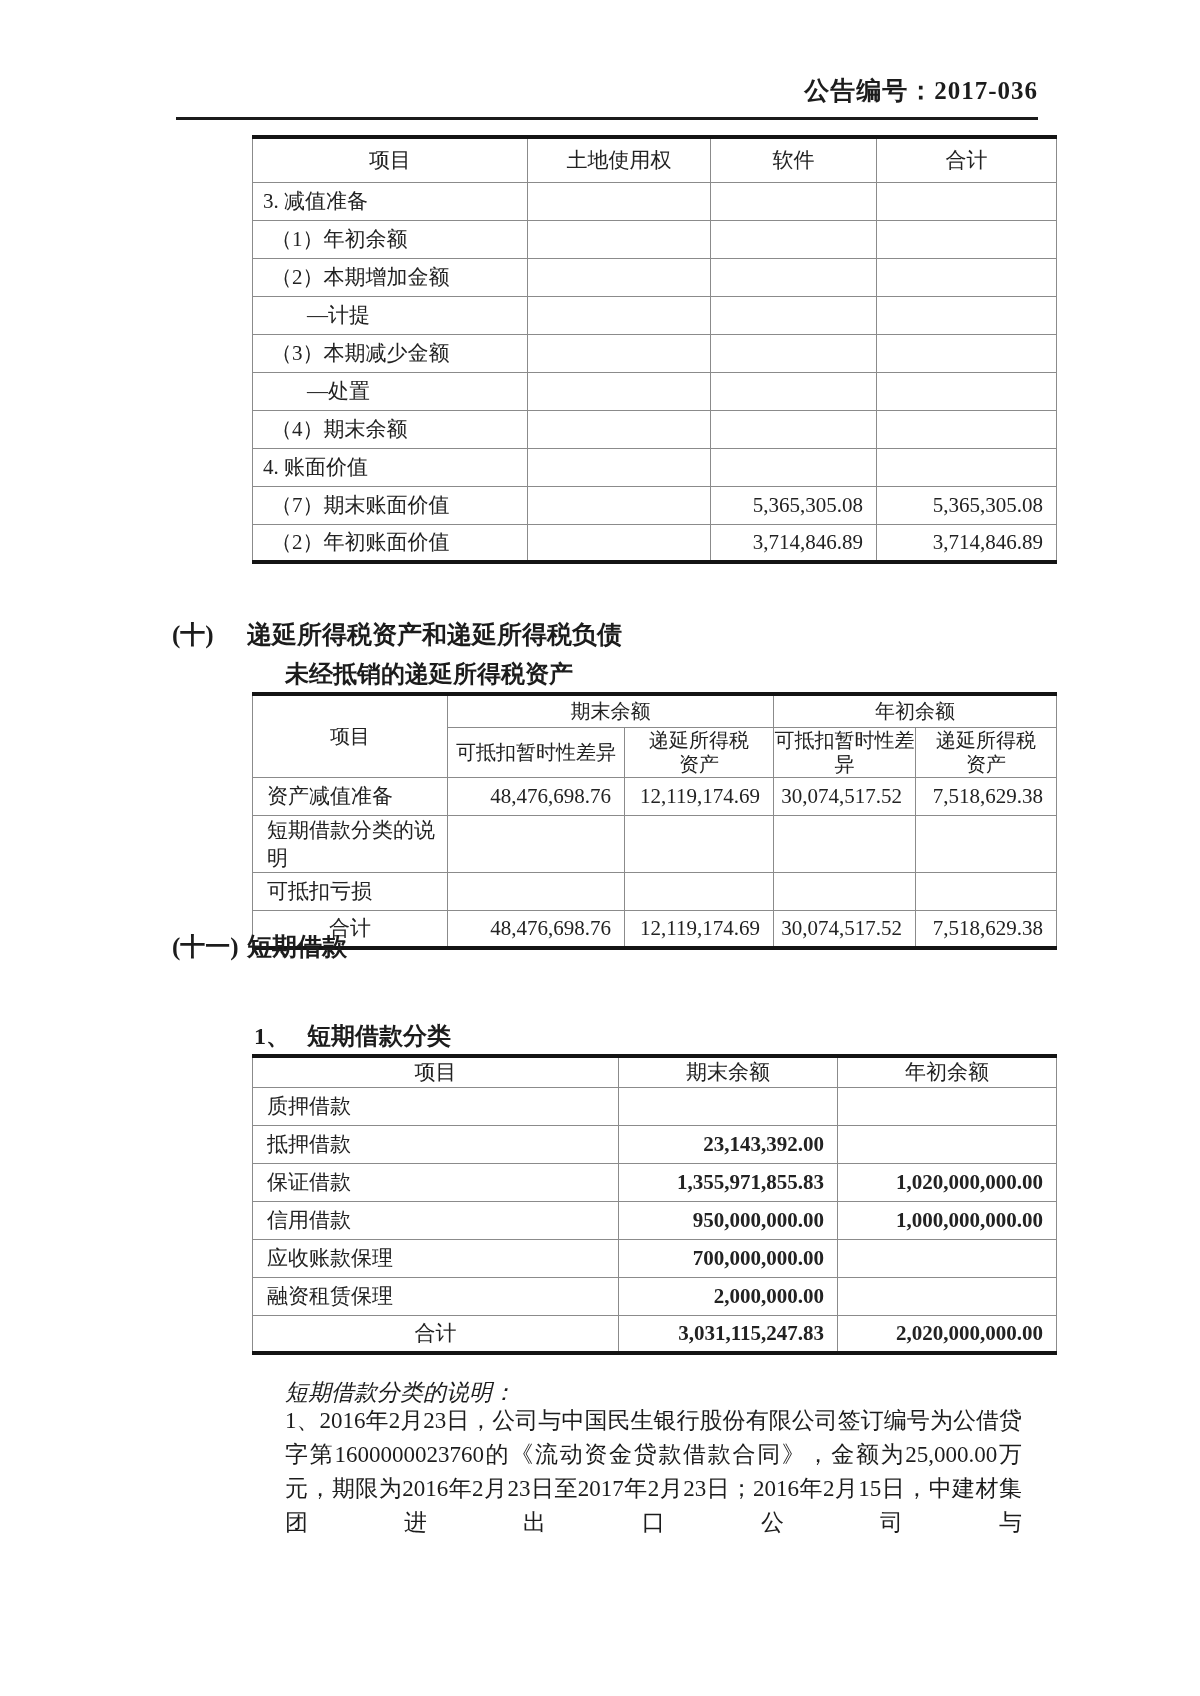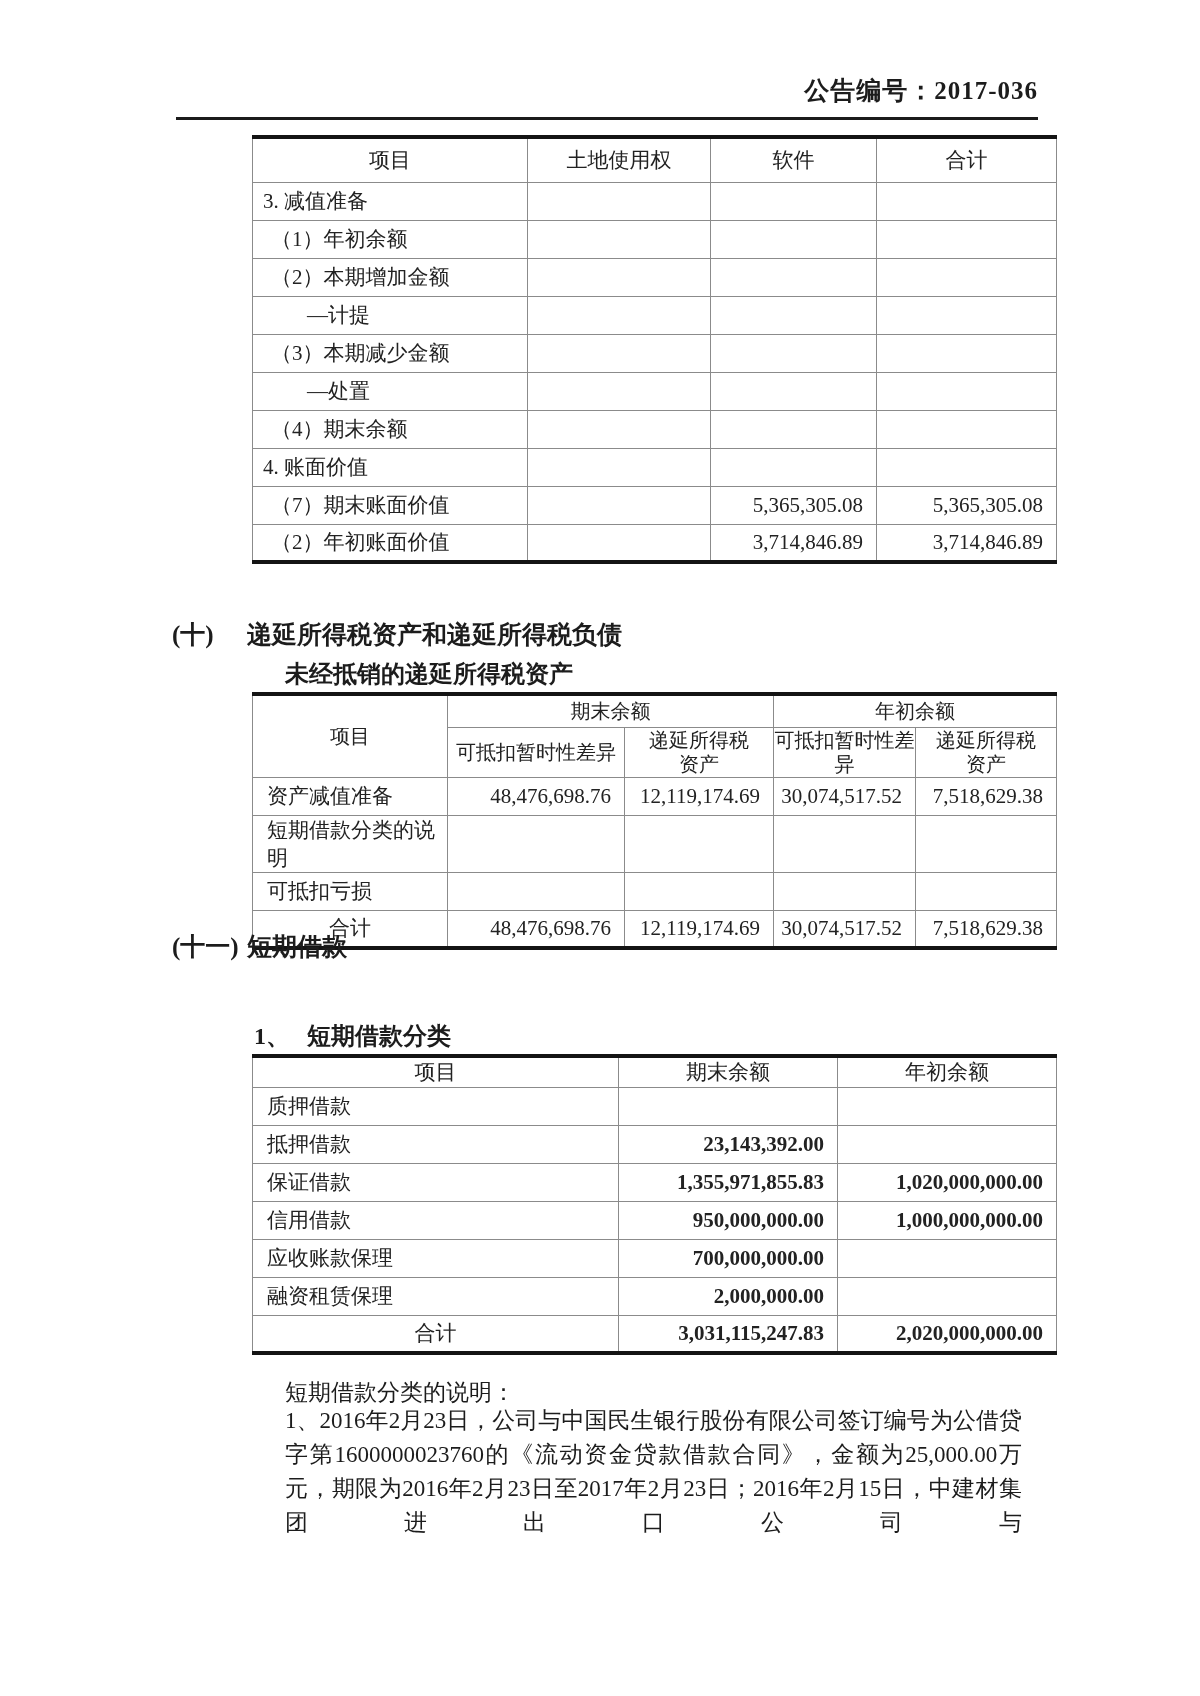--- a/index.html
+++ b/index.html
@@ -62,21 +62,21 @@
   .sec10 { top:618px; }
   .sec11 { top:930px; }
   .sub-title {
     position:absolute; left:285px; top:658px;
     font-weight:700; font-size:24px; white-space:nowrap;
   }
   .sub-heading2 { position:absolute; left:254px; top:1020px; display:flex; font-weight:700; font-size:24px; white-space:nowrap; }
   .sub-heading2 .sub-no { display:inline-block; width:53px; }
 
   
-  .note-title { position:absolute; left:285px; top:1377px; font-size:23px; white-space:nowrap; }
+  .note-title { position:absolute; left:285px; top:1377px; font-size:23px; white-space:nowrap;font-style:italic; }
   .note-para {
     position:absolute; left:285px; top:1404px; width:737px;
     font-size:23px; line-height:34px;
     text-align:justify; text-align-last:justify;
   }
 </style>
 </head>
 <body>
 
 <div class="page">

